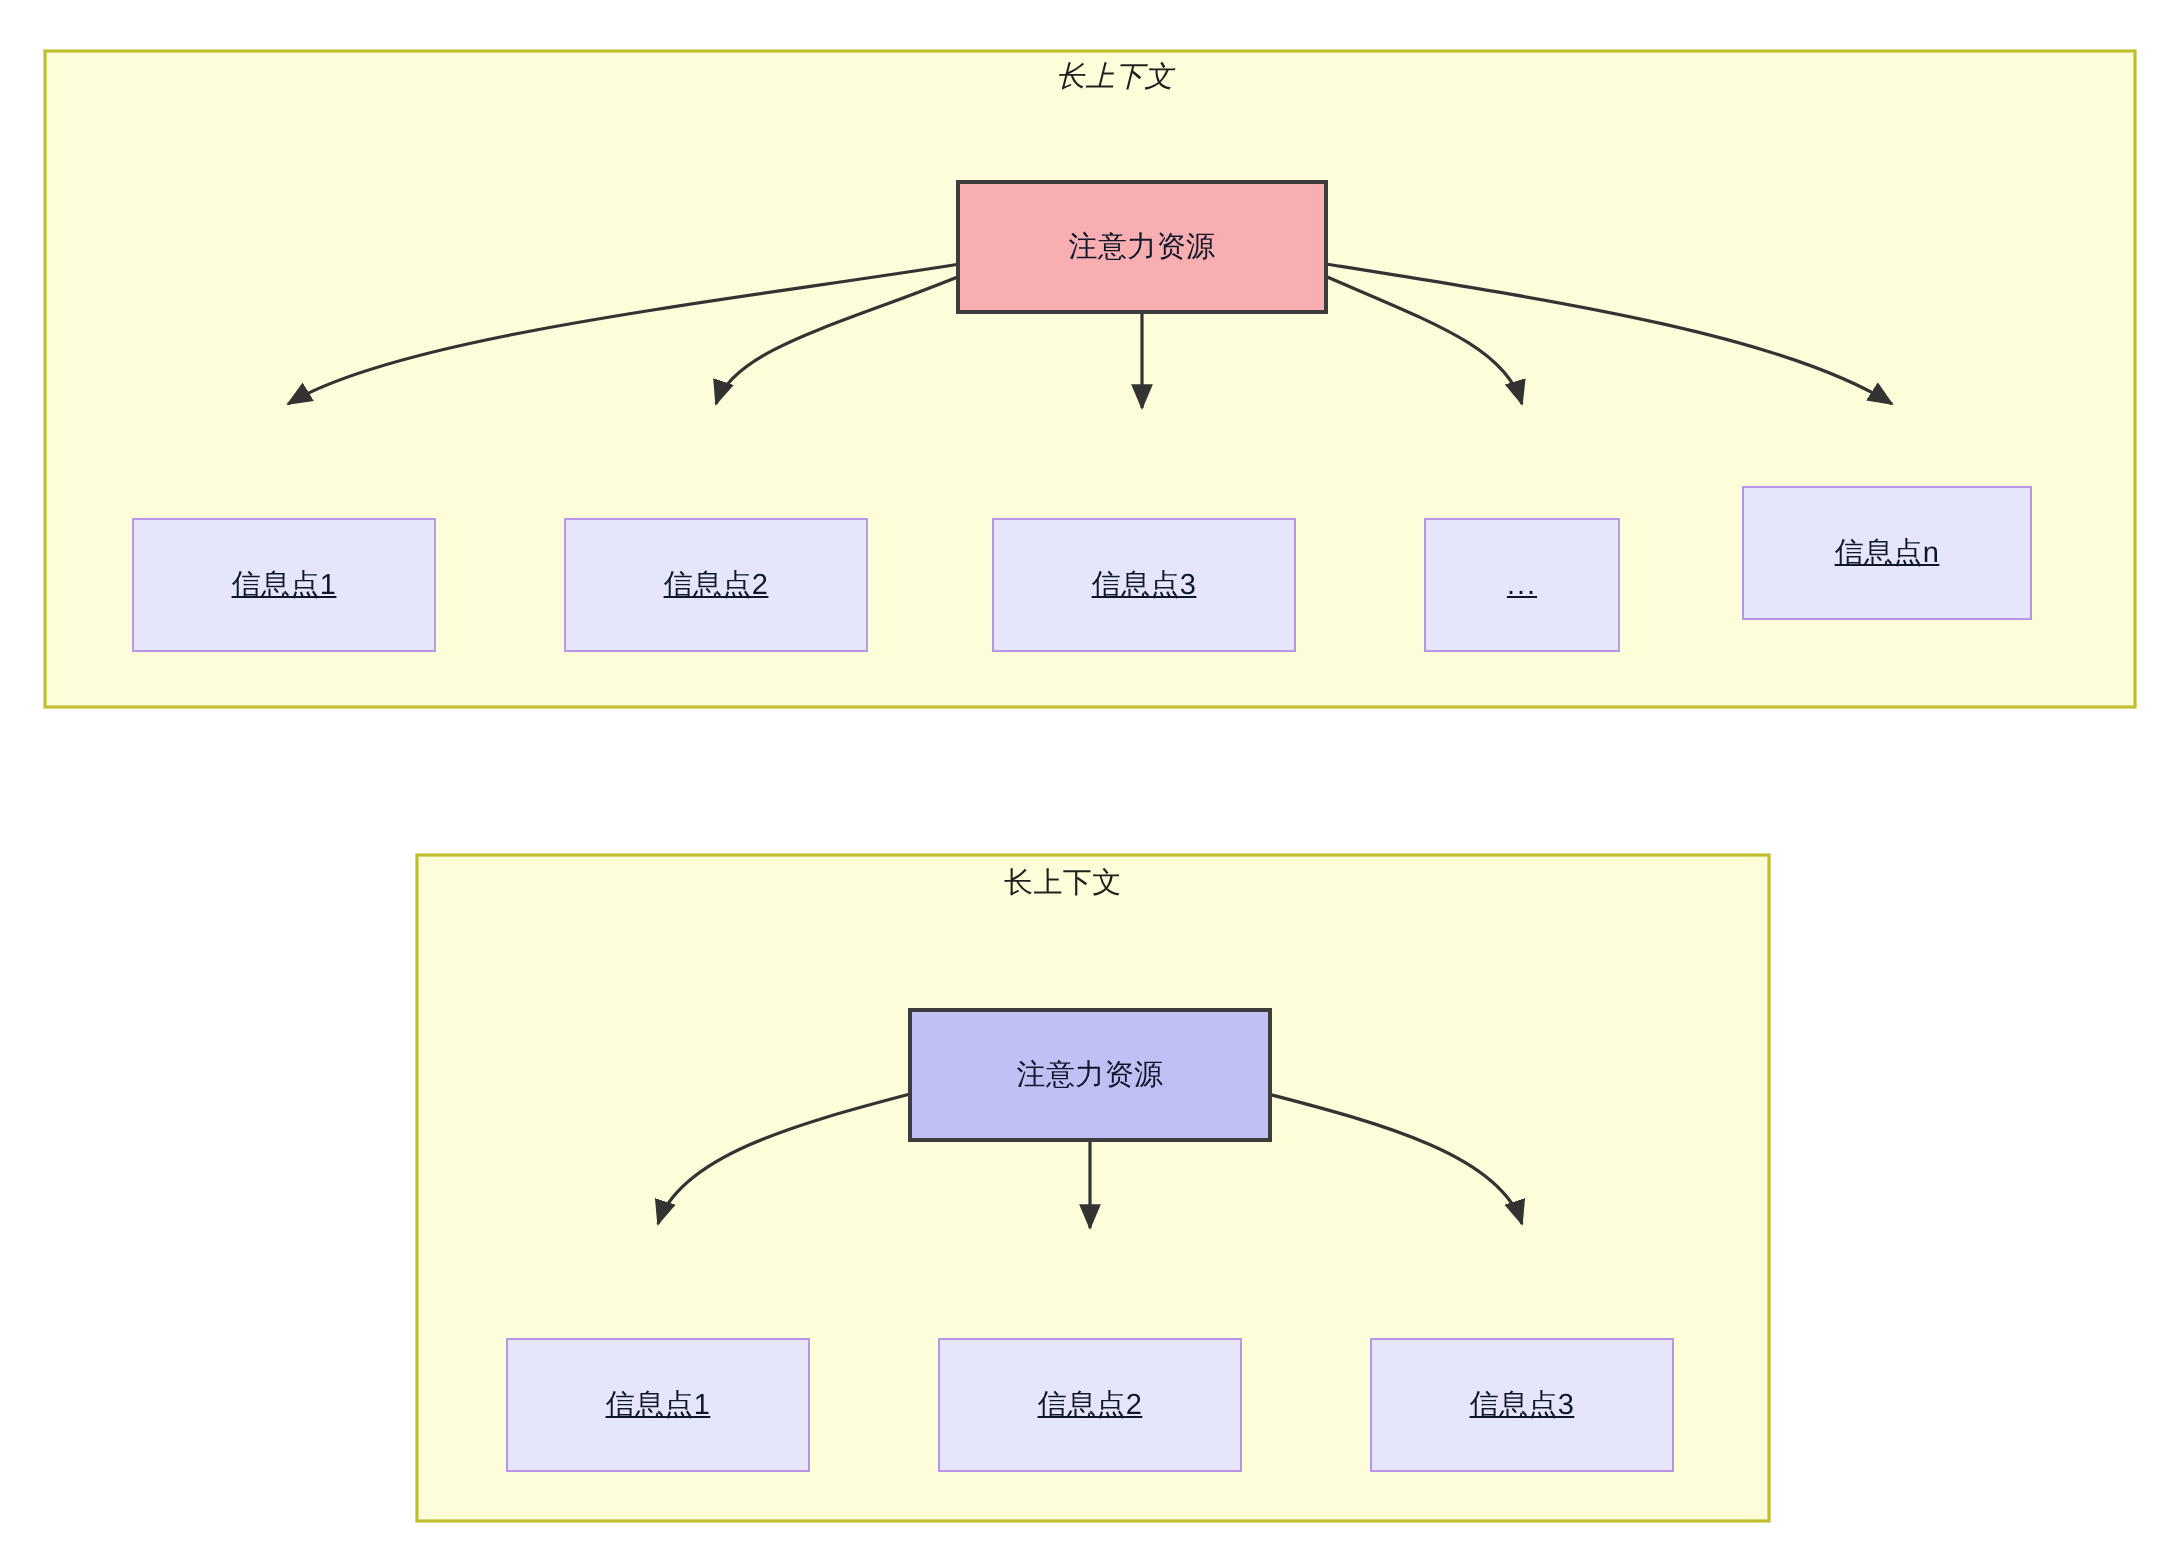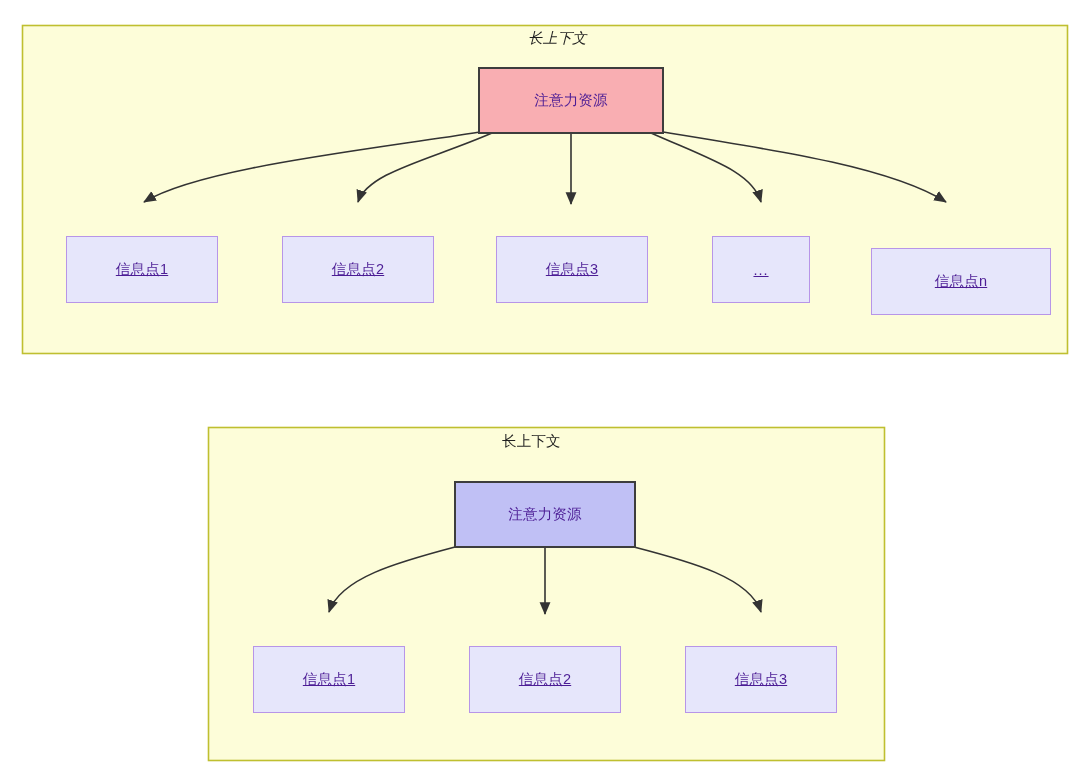--- a/index.html
+++ b/index.html
@@ -28,22 +28,23 @@
     white-space: nowrap;
     letter-spacing: 0.2px;
   }
   .node {
     position: absolute;
     box-sizing: border-box;
     display: flex;
     align-items: center;
     justify-content: center;
     font-size: 14.5px;
-    color: #4c1d95;
+    color: #0f172a;
     letter-spacing: 0.2px;
+    margin-top: 23px;
   }
   .node-root-long {
     background: #f9aeb2;
     border: 2px solid #3d3d3d;
   }
   .node-root-short {
     background: #c0c0f5;
     border: 2px solid #3d3d3d;
   }
   .node-leaf {
@@ -86,21 +87,21 @@
 </svg>
 
 <div class="grp-label" style="left:528px; top:29px;font-style:italic;">长上下文</div>
 
 <div class="node node-root-long" style="left:478px; top:67px; width:186px; height:67px;">注意力资源</div>
 
 <div class="node node-leaf" style="left:66px; top:236px; width:152px; height:67px;">信息点1</div>
 <div class="node node-leaf" style="left:282px; top:236px; width:152px; height:67px;">信息点2</div>
 <div class="node node-leaf" style="left:496px; top:236px; width:152px; height:67px;">信息点3</div>
 <div class="node node-leaf node-leaf-dots" style="left:712px; top:236px; width:98px; height:67px;">...</div>
-<div class="node node-leaf" style="left:871px; top:248px; width:180px; height:67px;">信息点n</div>
+<div class="node node-leaf" style="left:871px; top:220px; width:145px; height:67px;">信息点n</div>
 
 <div class="grp-label" style="left:502px; top:432px;">长上下文</div>
 
 <div class="node node-root-short" style="left:454px; top:481px; width:182px; height:67px;">注意力资源</div>
 
 <div class="node node-leaf" style="left:253px; top:646px; width:152px; height:67px;">信息点1</div>
 <div class="node node-leaf" style="left:469px; top:646px; width:152px; height:67px;">信息点2</div>
 <div class="node node-leaf" style="left:685px; top:646px; width:152px; height:67px;">信息点3</div>
 
 </body></html>

